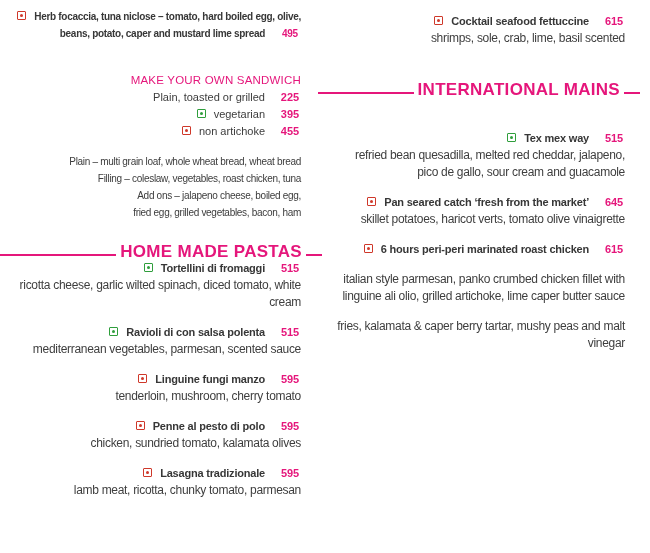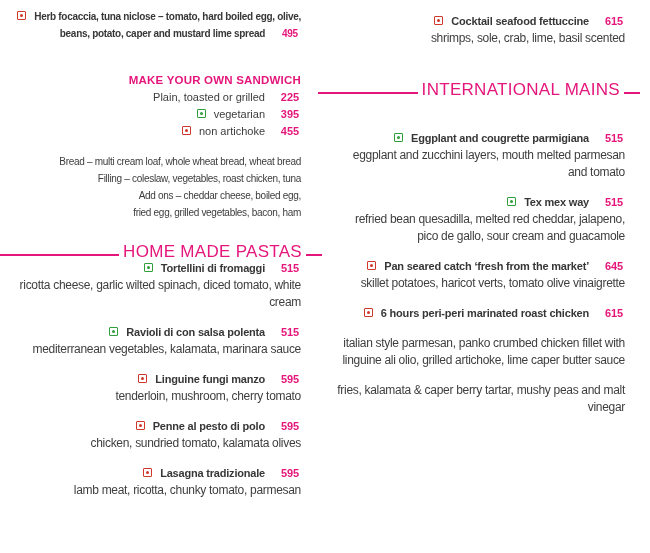--- a/index.html
+++ b/index.html
@@ -23,68 +23,68 @@
 
   .marker{display:inline-block;width:7px;height:7px;border:1.5px solid #999;
           border-radius:1px;margin-right:8px;position:relative;vertical-align:0px}
   .marker::after{content:"";position:absolute;left:50%;top:50%;width:3px;height:3px;
           margin:-1.5px 0 0 -1.5px;border-radius:50%;background:#999}
   .marker.veg{border-color:#2f9e3c}
   .marker.veg::after{background:#2f9e3c}
   .marker.nonveg{border-color:#cf382a}
   .marker.nonveg::after{background:#cf382a}
 
-  .subheader{color:#e5167b;font-weight:bold;font-size:11.5px;line-height:17px;
+  .subheader{color:#e5167b;font-weight:normal;font-size:11.5px;line-height:17px;
              text-align:right;margin-top:30px;letter-spacing:0.2px}
   .pline{text-align:right;font-size:11px;line-height:17px;color:#3c3c3c}
 
   .textblock{margin-top:13px;text-align:right}
   .tline{font-size:10px;line-height:17px;letter-spacing:-0.3px;white-space:nowrap}
 
   .sec-header{display:flex;align-items:flex-end;height:21px;margin-top:18px}
   #col-left  .sec-header{margin-left:-6px;margin-right:-21px}
   #col-right .sec-header{margin-left:-17px;margin-right:-15px;margin-top:30px}
   .rule{flex:1;height:2px;background:#e5167b;margin-bottom:4px}
   .rule.end{flex:0 0 16px}
-  .sec-title{color:#e5167b;font-weight:normal;font-size:17px;letter-spacing:0.3px;
+  .sec-title{color:#e5167b;font-weight:bold;font-size:17px;letter-spacing:0.3px;
              white-space:nowrap;margin:0 4px;line-height:1}
 
   #col-left  > :nth-child(8){}
   #col-right > :nth-child(3){margin-top:32px}
 </style>
 </head>
 <body>
 
 <div class="page">
   <div class="col" id="col-left">
       <div class="item">
         <div class="title wrap small"><span class="marker nonveg"></span><span class="name">Herb focaccia, tuna niclose – tomato, hard boiled egg, olive, beans, potato, caper and mustard lime spread</span><span class="price">495</span></div>
       </div>
       <div class="subheader">MAKE YOUR OWN SANDWICH</div>
       <div class="pline"><span class="plabel">Plain, toasted or grilled</span><span class="price">225</span></div>
       <div class="pline"><span class="marker veg"></span><span class="plabel">vegetarian</span><span class="price">395</span></div>
       <div class="pline"><span class="marker nonveg"></span><span class="plabel">non artichoke</span><span class="price">455</span></div>
       <div class="textblock">
-        <div class="tline">Bread – multi cream loaf, whole wheat bread, wheat bread</div>
+        <div class="tline">Plain – multi grain loaf, whole wheat bread, wheat bread</div>
         <div class="tline">Filling – coleslaw, vegetables, roast chicken, tuna</div>
-        <div class="tline">Add ons – cheddar cheese, boiled egg,</div>
+        <div class="tline">Add ons – jalapeno cheese, boiled egg,</div>
         <div class="tline">fried egg, grilled vegetables, bacon, ham</div>
       </div>
       <div class="sec-header">
         <span class="rule"></span>
         <span class="sec-title">HOME MADE PASTAS</span>
         <span class="rule end"></span>
       </div>
       <div class="item">
         <div class="title"><span class="marker veg"></span><span class="name">Tortellini di fromaggi</span><span class="price">515</span></div>
         <div class="desc">ricotta cheese, garlic wilted spinach, diced tomato, white cream</div>
       </div>
       <div class="item">
         <div class="title"><span class="marker veg"></span><span class="name">Ravioli di con salsa polenta</span><span class="price">515</span></div>
-        <div class="desc">mediterranean vegetables, kalamata, marinara sauce</div>
+        <div class="desc">mediterranean vegetables, parmesan, scented sauce</div>
       </div>
       <div class="item">
         <div class="title"><span class="marker nonveg"></span><span class="name">Linguine fungi manzo</span><span class="price">595</span></div>
         <div class="desc">tenderloin, mushroom, cherry tomato</div>
       </div>
       <div class="item">
         <div class="title"><span class="marker nonveg"></span><span class="name">Penne al pesto di polo</span><span class="price">595</span></div>
         <div class="desc">chicken, sundried tomato, kalamata olives</div>
       </div>
       <div class="item">
@@ -96,24 +96,20 @@
       <div class="item">
         <div class="title"><span class="marker nonveg"></span><span class="name">Cocktail seafood fettuccine</span><span class="price">615</span></div>
         <div class="desc">shrimps, sole, crab, lime, basil scented</div>
       </div>
       <div class="sec-header">
         <span class="rule"></span>
         <span class="sec-title">INTERNATIONAL MAINS</span>
         <span class="rule end"></span>
       </div>
       <div class="item">
-        <div class="title"><span class="marker veg"></span><span class="name">Eggplant and cougrette parmigiana</span><span class="price">515</span></div>
-        <div class="desc">eggplant and zucchini layers, mouth melted parmesan and tomato</div>
-      </div>
-      <div class="item">
         <div class="title"><span class="marker veg"></span><span class="name">Tex mex way</span><span class="price">515</span></div>
         <div class="desc">refried bean quesadilla, melted red cheddar, jalapeno, pico de gallo, sour cream and guacamole</div>
       </div>
       <div class="item">
         <div class="title"><span class="marker nonveg"></span><span class="name">Pan seared catch ‘fresh from the market’</span><span class="price">645</span></div>
         <div class="desc">skillet potatoes, haricot verts, tomato olive vinaigrette</div>
       </div>
       <div class="item">
         <div class="title"><span class="marker nonveg"></span><span class="name">6 hours peri-peri marinated roast chicken</span><span class="price">615</span></div>
       </div>

